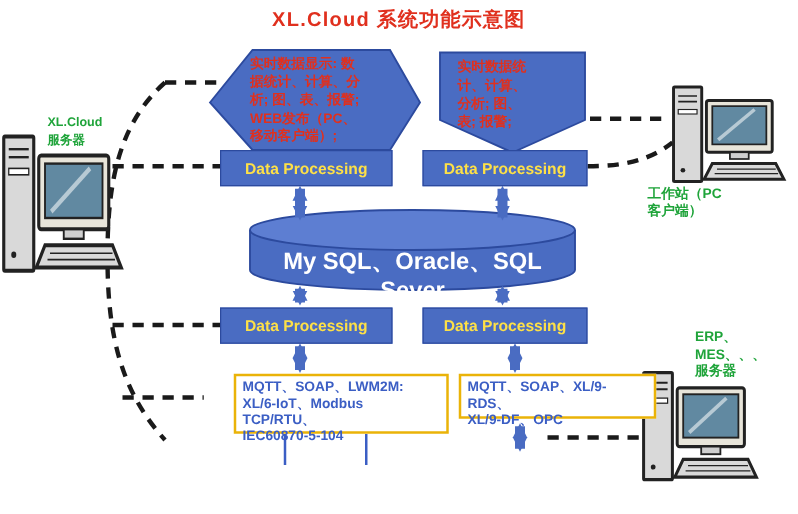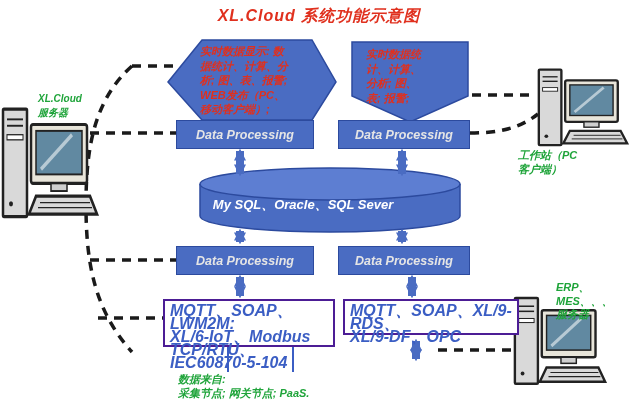--- a/index.html
+++ b/index.html
@@ -1,39 +1,39 @@
 <!DOCTYPE html>
 <html><head>
 <meta charset="utf-8">
 <style>
   html,body{margin:0;padding:0;background:#ffffff;font-family:"Liberation Sans","DejaVu Sans",sans-serif;}
-  .canvas{position:relative;width:638px;height:411px;background:#fff;overflow:hidden;font-style:italic;}
+  .canvas{position:relative;width:638px;height:411px;background:#fff;overflow:hidden;}
   .title{position:absolute;top:6px;left:0;width:100%;text-align:center;color:#e0301e;font-size:16px;font-weight:bold;letter-spacing:1px;}
   .overlay{position:absolute;left:0;top:0;}
   .dash{stroke:#1a1a1a;stroke-width:3.5;stroke-dasharray:9 7;fill:none;}
   .blueline{stroke:#3b5ec4;stroke-width:2;}
   .shape{fill:#4a6cc2;stroke:#2c4a9e;stroke-width:1.5;}
   .shape-top{fill:#5d7ed2;stroke:#2c4a9e;stroke-width:1.5;}
   .arrow{stroke:#4a6cc2;stroke-width:8;}
-  .dp{position:absolute;background:#4a6cc2;border:1px solid #2c4a9e;color:#e5e5e5;font-weight:bold;font-size:12.5px;display:flex;align-items:center;justify-content:center;}
+  .dp{position:absolute;background:#4a6cc2;border:1px solid #2c4a9e;color:#fde047;font-weight:bold;font-size:12.5px;display:flex;align-items:center;justify-content:center;}
   .dp1{left:176px;top:120px;width:136px;height:27px;}
   .dp2{left:338px;top:120px;width:130px;height:27px;}
   .dp3{left:176px;top:246px;width:136px;height:27px;}
   .dp4{left:338px;top:246px;width:130px;height:27px;}
   .redtext{position:absolute;color:#e0301e;font-weight:bold;font-size:11px;line-height:14.5px;white-space:pre-line;}
   .hexL{left:200px;top:44px;width:128px;}
   .hexR{left:366px;top:47px;width:98px;}
-  .dblabel{position:absolute;left:184px;top:196px;width:238px;text-align:center;color:#fff;font-weight:bold;font-size:13px;}
-  .bluebox{position:absolute;background:#fff;border:2px solid #4c1d95;color:#3b5ec4;font-weight:bold;font-size:16px;line-height:13px;white-space:pre-line;padding:3px 5px;box-sizing:border-box;}
+  .dblabel{position:absolute;left:211px;top:196px;width:238px;text-align:center;color:#fff;font-weight:bold;font-size:19px;}
+  .bluebox{position:absolute;background:#fff;border:2px solid #eab308;color:#3b5ec4;font-weight:bold;font-size:11px;line-height:13px;white-space:pre-line;padding:3px 5px;box-sizing:border-box;margin-left:24px;}
   .boxL{left:163px;top:299px;width:172px;height:48px;}
-  .boxR{left:343px;top:299px;width:176px;height:36px;}
+  .boxR{left:343px;top:299px;width:158px;height:36px;}
   .green{position:absolute;color:#1fa43a;font-weight:bold;font-size:11px;line-height:13.5px;white-space:pre-line;}
   .lblServer{left:38px;top:92px;font-size:10px;}
   .lblWork{left:518px;top:149px;}
-  .lblErp{left:556px;top:281px;}
+  .lblErp{left:556px;top:264px;}
   .lblSource{left:178px;top:373px;}
   .lblExch{left:344px;top:349px;}
   .pc{position:absolute;}
 </style>
 </head>
 <body>
 
 <div class="canvas">
 
   <svg class="overlay" width="638" height="411" viewBox="0 0 638 411">
@@ -120,16 +120,14 @@
   <div class="bluebox boxR">MQTT、SOAP、XL/9-RDS、
 XL/9-DF、OPC</div>
 
   <div class="green lblServer">XL.Cloud
 服务器</div>
   <div class="green lblWork">工作站（PC
 客户端）</div>
   <div class="green lblErp">ERP、
 MES、、、
 服务器</div>
-  <div class="green lblSource">数据来自:
-采集节点; 网关节点; PaaS.</div>
 
 </div>
 
 </body></html>

